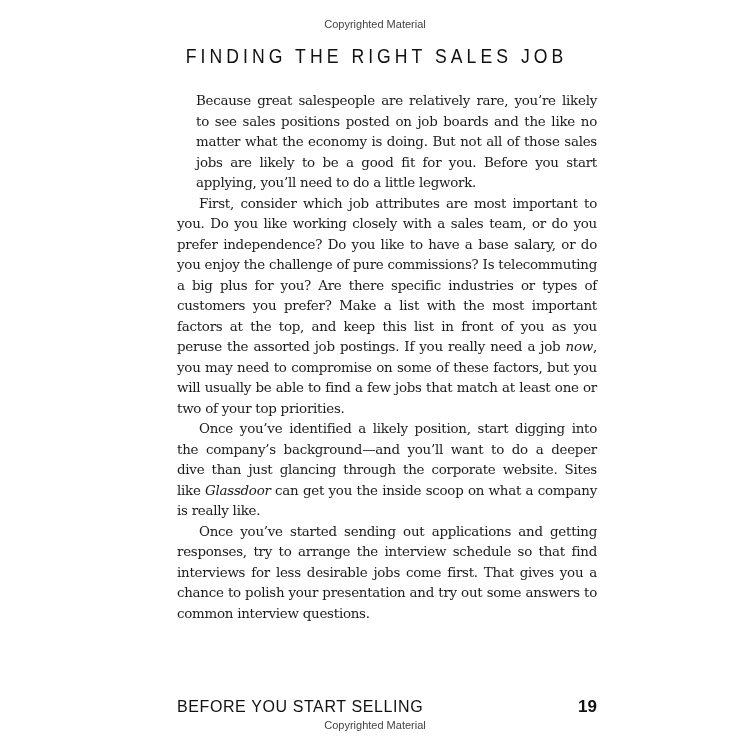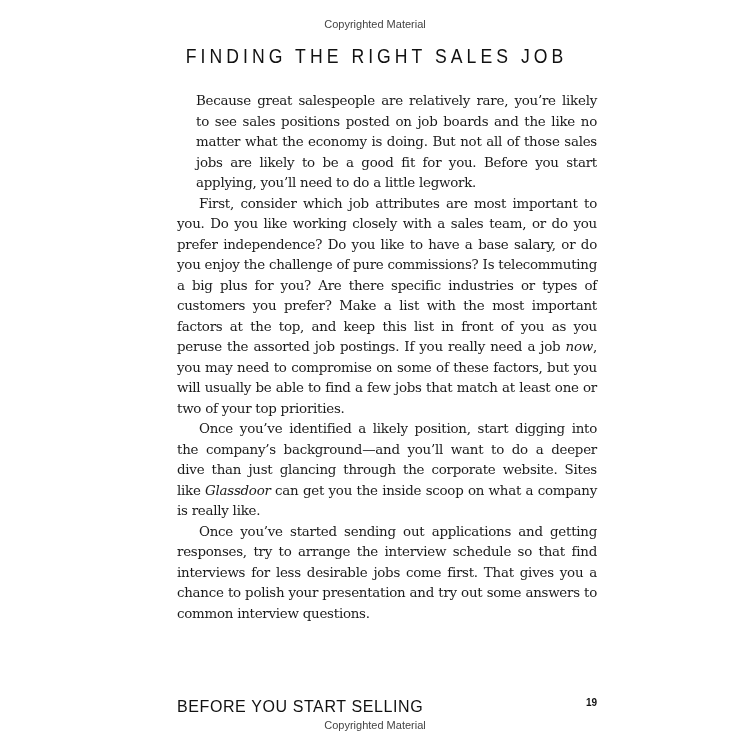--- a/index.html
+++ b/index.html
@@ -72,21 +72,21 @@
       letter-spacing: 0.6px;
       color: #111111;
     }
     .footer-page {
       position: absolute;
       top: 697px;
       left: 577px;
       width: 20px;
       text-align: right;
       font-family: "Liberation Sans", sans-serif;
-      font-size: 10px;
+      font-size: 17px;
       font-weight: bold;
       color: #111111;
     }
   </style>
 </head>
 <body>
 
 <div class="copyright top">Copyrighted Material</div>
 
 <h1 class="chapter-title">FINDING THE RIGHT SALES JOB</h1>

